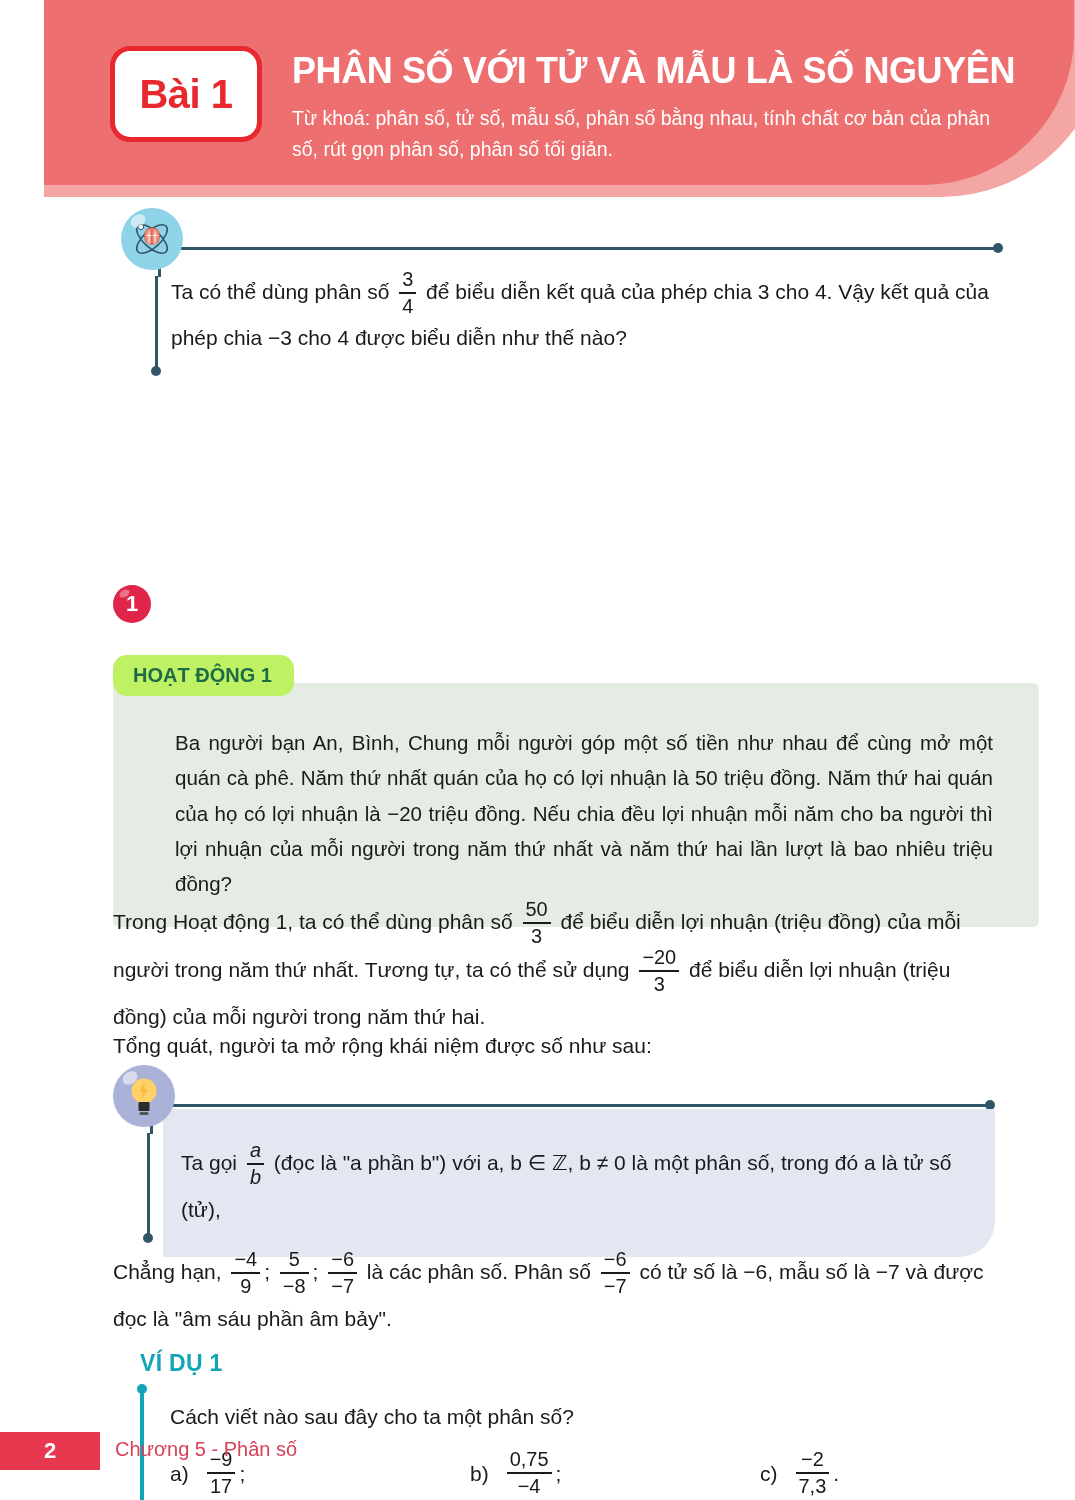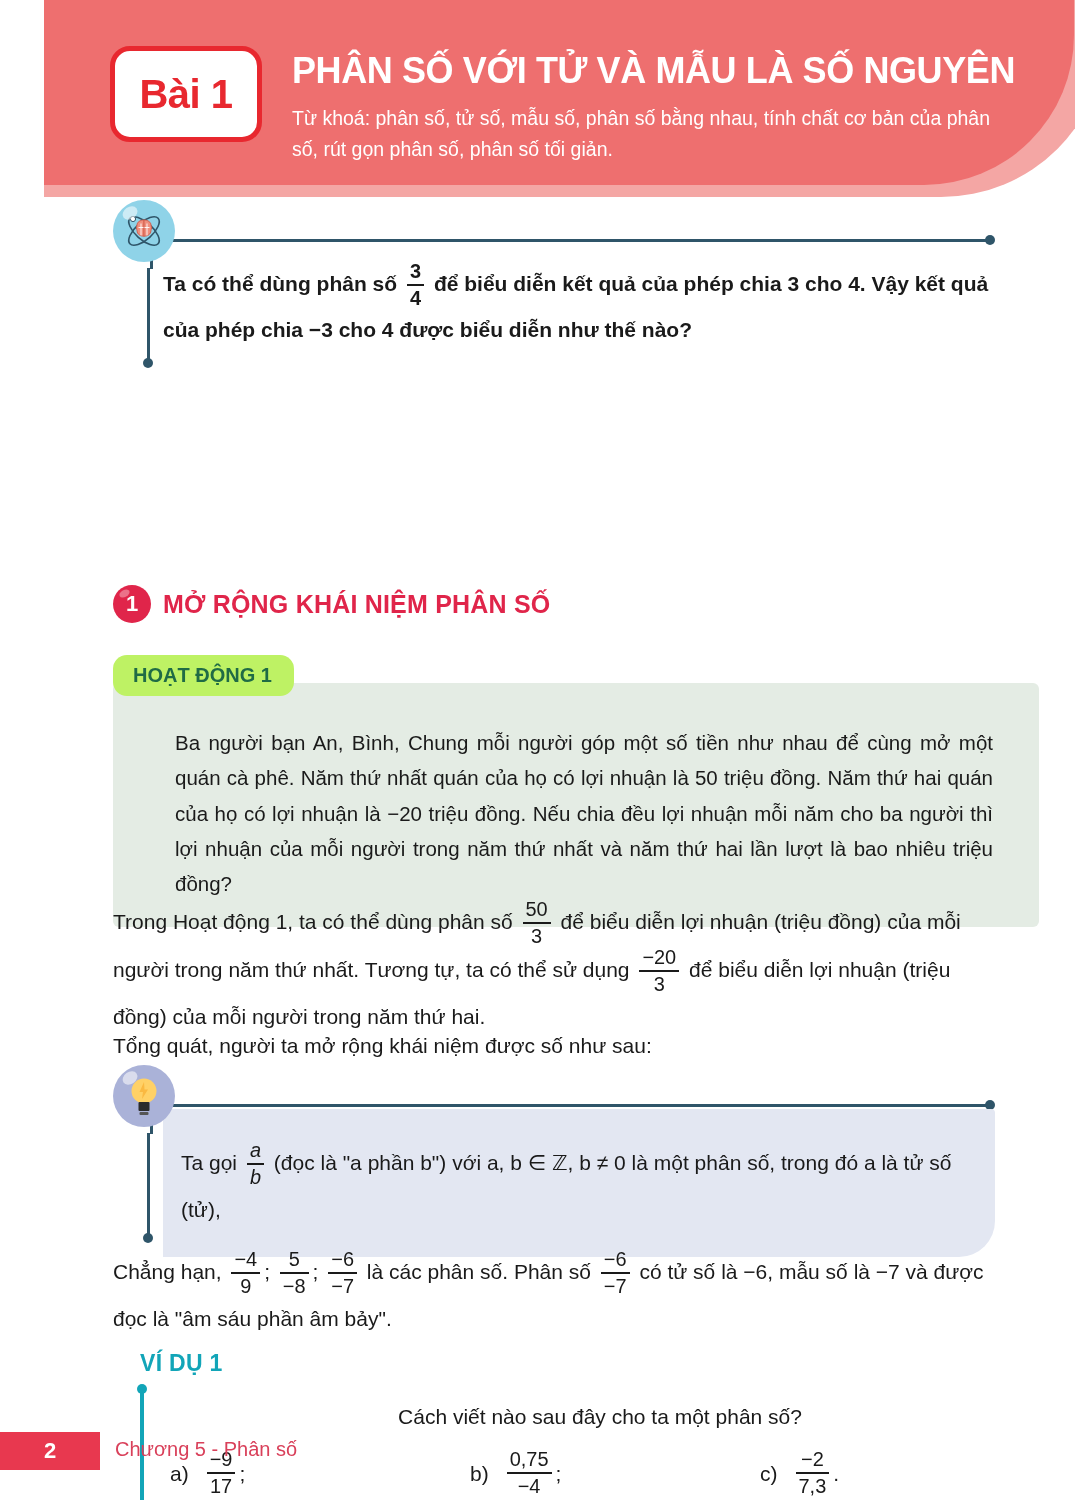--- a/index.html
+++ b/index.html
@@ -58,21 +58,21 @@
     font-size: 19.5px;
     line-height: 1.55;
     max-width: 705px;
   }
   .header-keywords b { font-weight: normal; }
 
   
   .content { position: absolute; left: 0; top: 200px; width: 1075px; }
 
   
-  .bracket-block { position: relative; margin: 0; font-weight: bold; }
+  .bracket-block { position: relative; margin: 8px; }
   .icon-circle {
     position: absolute; left: 113px; top: 0;
     width: 62px; height: 62px; border-radius: 50%;
     display: flex; align-items: center; justify-content: center;
     z-index: 3;
   }
   .icon-circle.blue { background: #8fd3e8; }
   .icon-circle.lav  { background: #aab2d8; }
   .icon-gloss {
     position: absolute; left: 9px; top: 7px;
@@ -170,21 +170,21 @@
     color: #12a5b8; font-size: 23px; font-weight: bold; letter-spacing: 0.3px;
   }
   .ex-rule {
     position: absolute; left: 140px; top: 38px;
     width: 4px; height: 212px; background: #12a5b8;
   }
   .ex-dot {
     position: absolute; left: 137px; top: 34px;
     width: 10px; height: 10px; border-radius: 50%; background: #12a5b8;
   }
-  .ex-body { position: absolute; left: 170px; top: 48px; width: 860px; text-align: center; }
+  .ex-body { position: absolute; left: 170px; top: 48px; width: 860px; }
   .ex-q { font-size: 21px; line-height: 1.8; }
   .ex-choices {
     display: flex; margin-top: 14px; font-size: 21px;
   }
   .ex-choices .choice { display: flex; align-items: center; }
   .ex-choices .choice:nth-child(1) { width: 300px; }
   .ex-choices .choice:nth-child(2) { width: 290px; }
   .ex-choices .choice .lbl { margin-right: 14px; }
 
   
@@ -266,21 +266,20 @@
             <span class="bar"></span>
             <span class="den">4</span>
           </span><span> để biểu diễn kết quả của phép chia 3 cho 4. Vậy kết quả của phép chia −3 cho 4 được biểu diễn như thế nào?</span>
       </div>
     </div>
 
     <div class="section-head">
       <div class="sec-num">
         <span>1</span>
       </div>
-      <div class="sec-title">MỞ RỘNG KHÁI NIỆM PHÂN SỐ</div>
     </div>
 
     <div class="activity-wrap">
       <div class="activity-box">
         <p>Ba người bạn An, Bình, Chung mỗi người góp một số tiền như nhau để cùng mở một quán cà phê. Năm thứ nhất quán của họ có lợi nhuận là 50 triệu đồng. Năm thứ hai quán của họ có lợi nhuận là −20 triệu đồng. Nếu chia đều lợi nhuận mỗi năm cho ba người thì lợi nhuận của mỗi người trong năm thứ nhất và năm thứ hai lần lượt là bao nhiêu triệu đồng?</p>
       </div>
       <div class="activity-tab">HOẠT ĐỘNG 1</div>
     </div>
 
     <div class="body-para" style="top:700px;">

